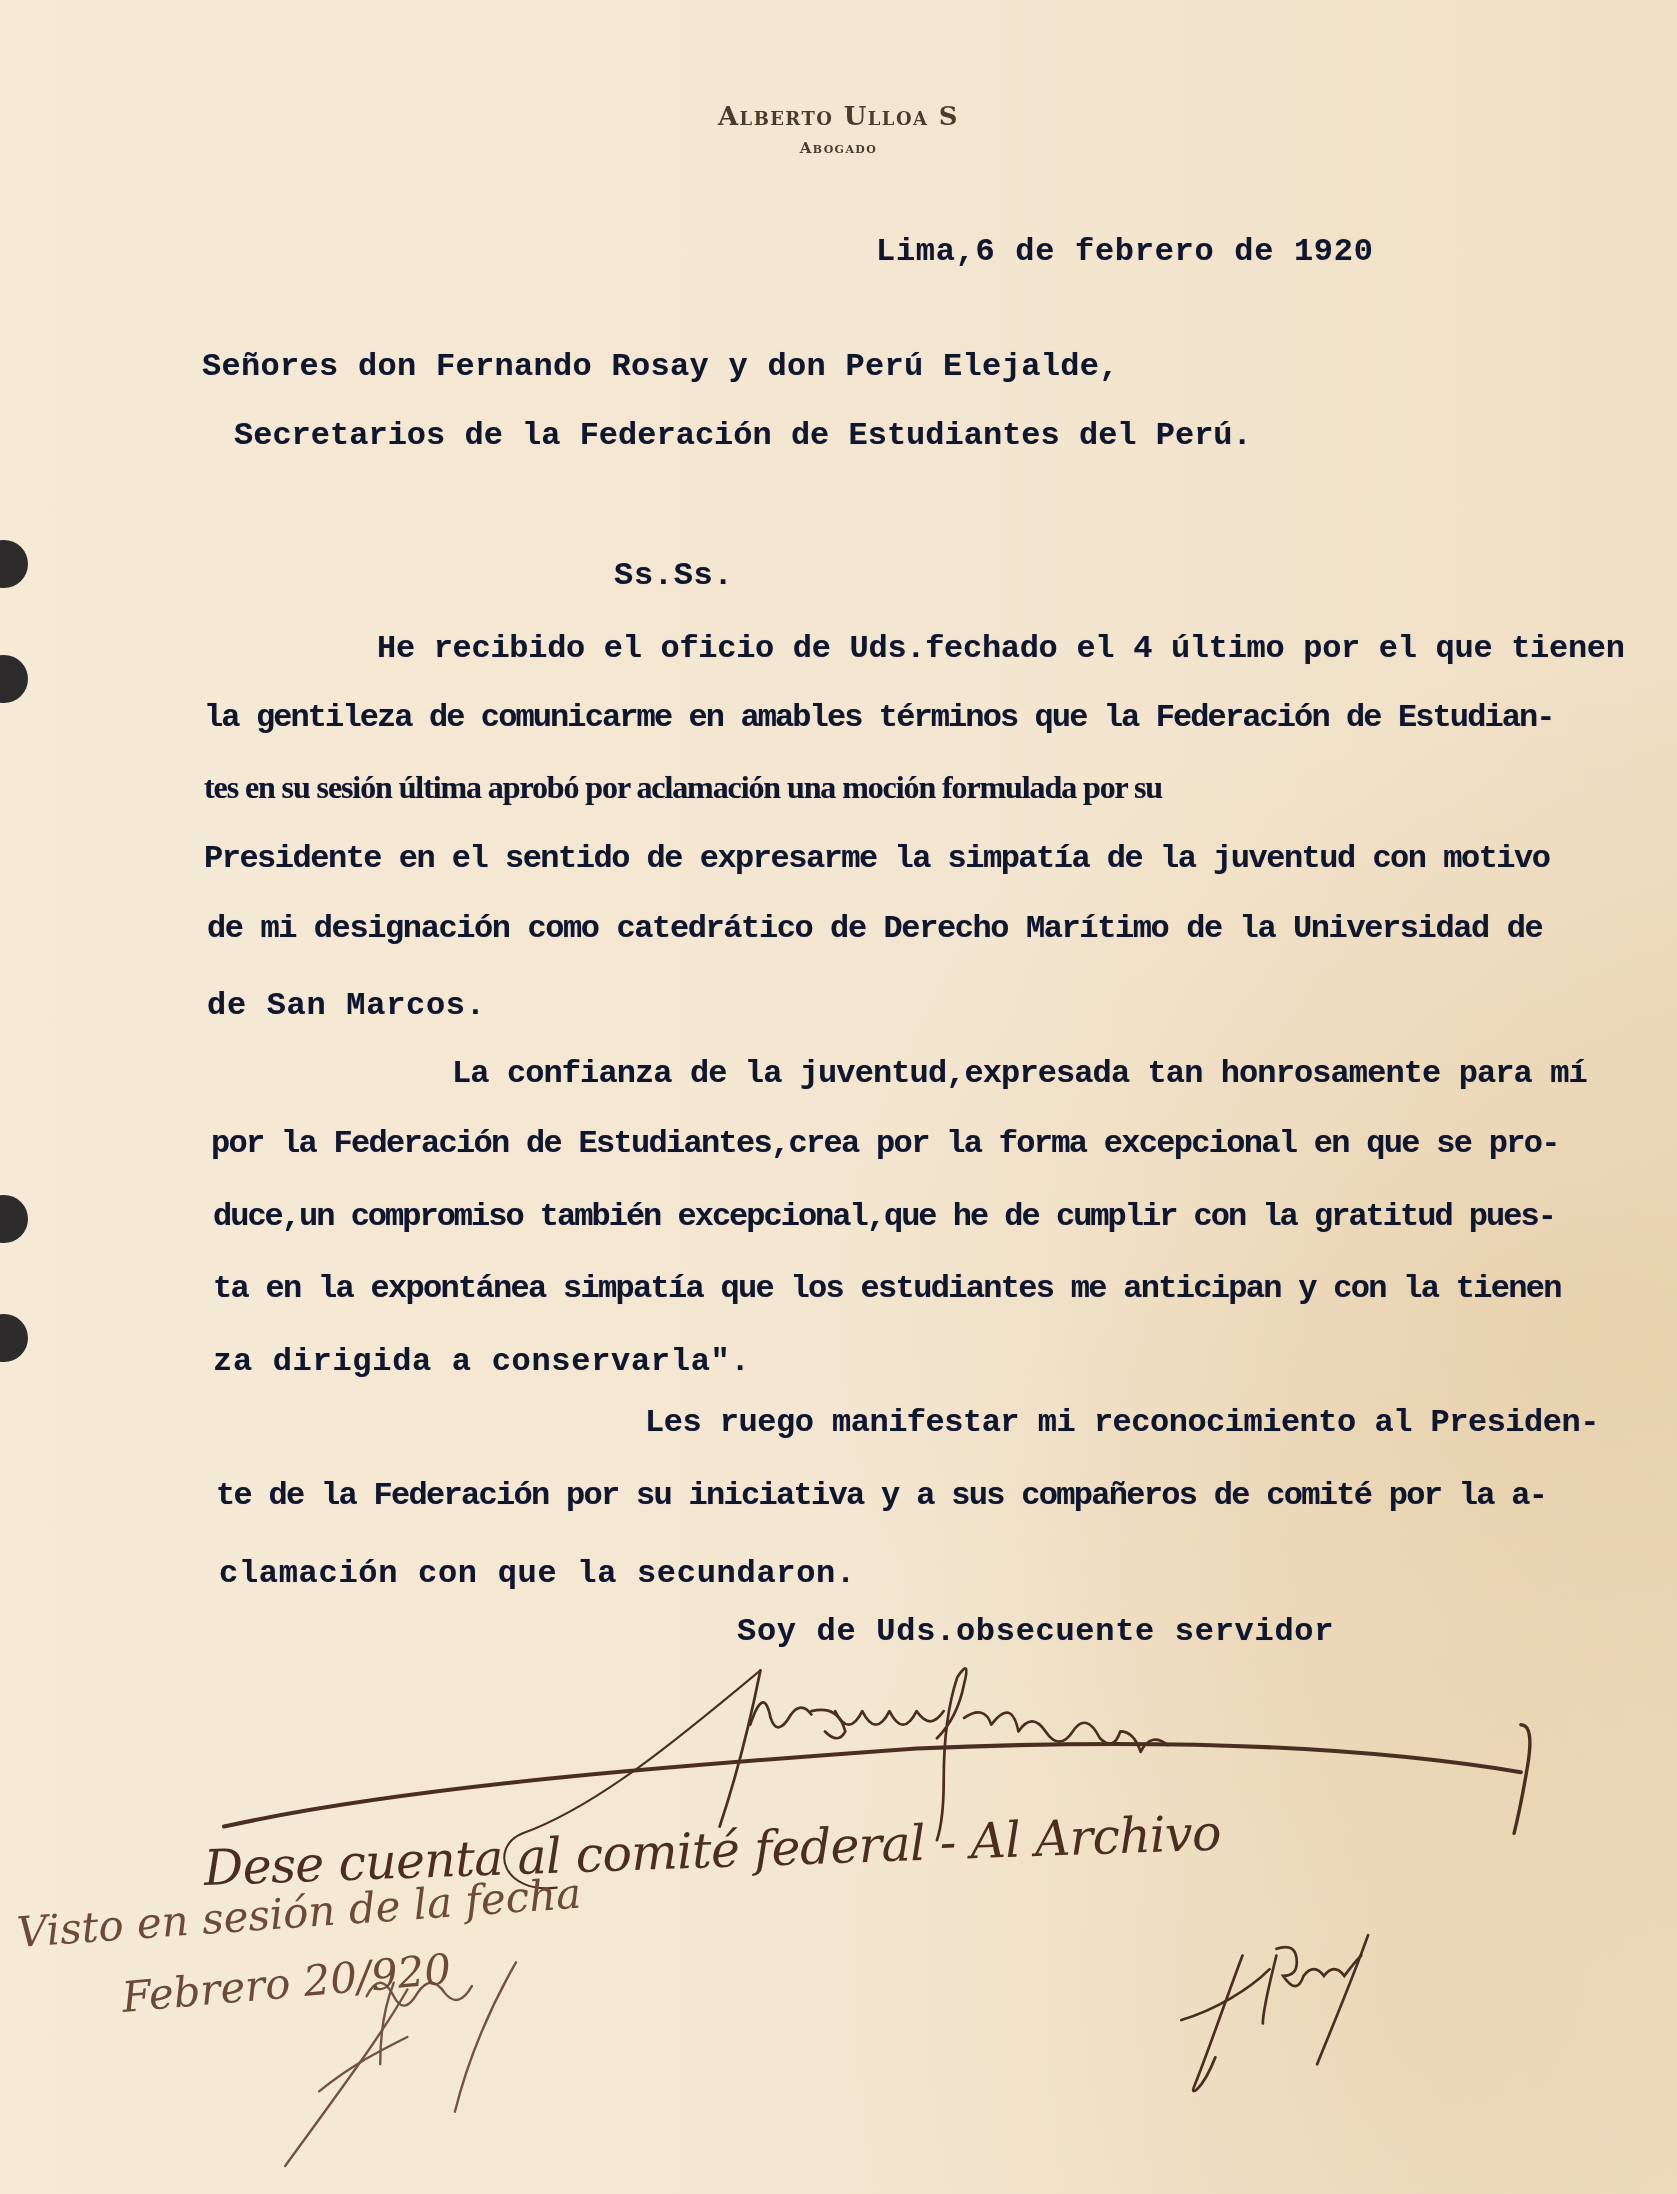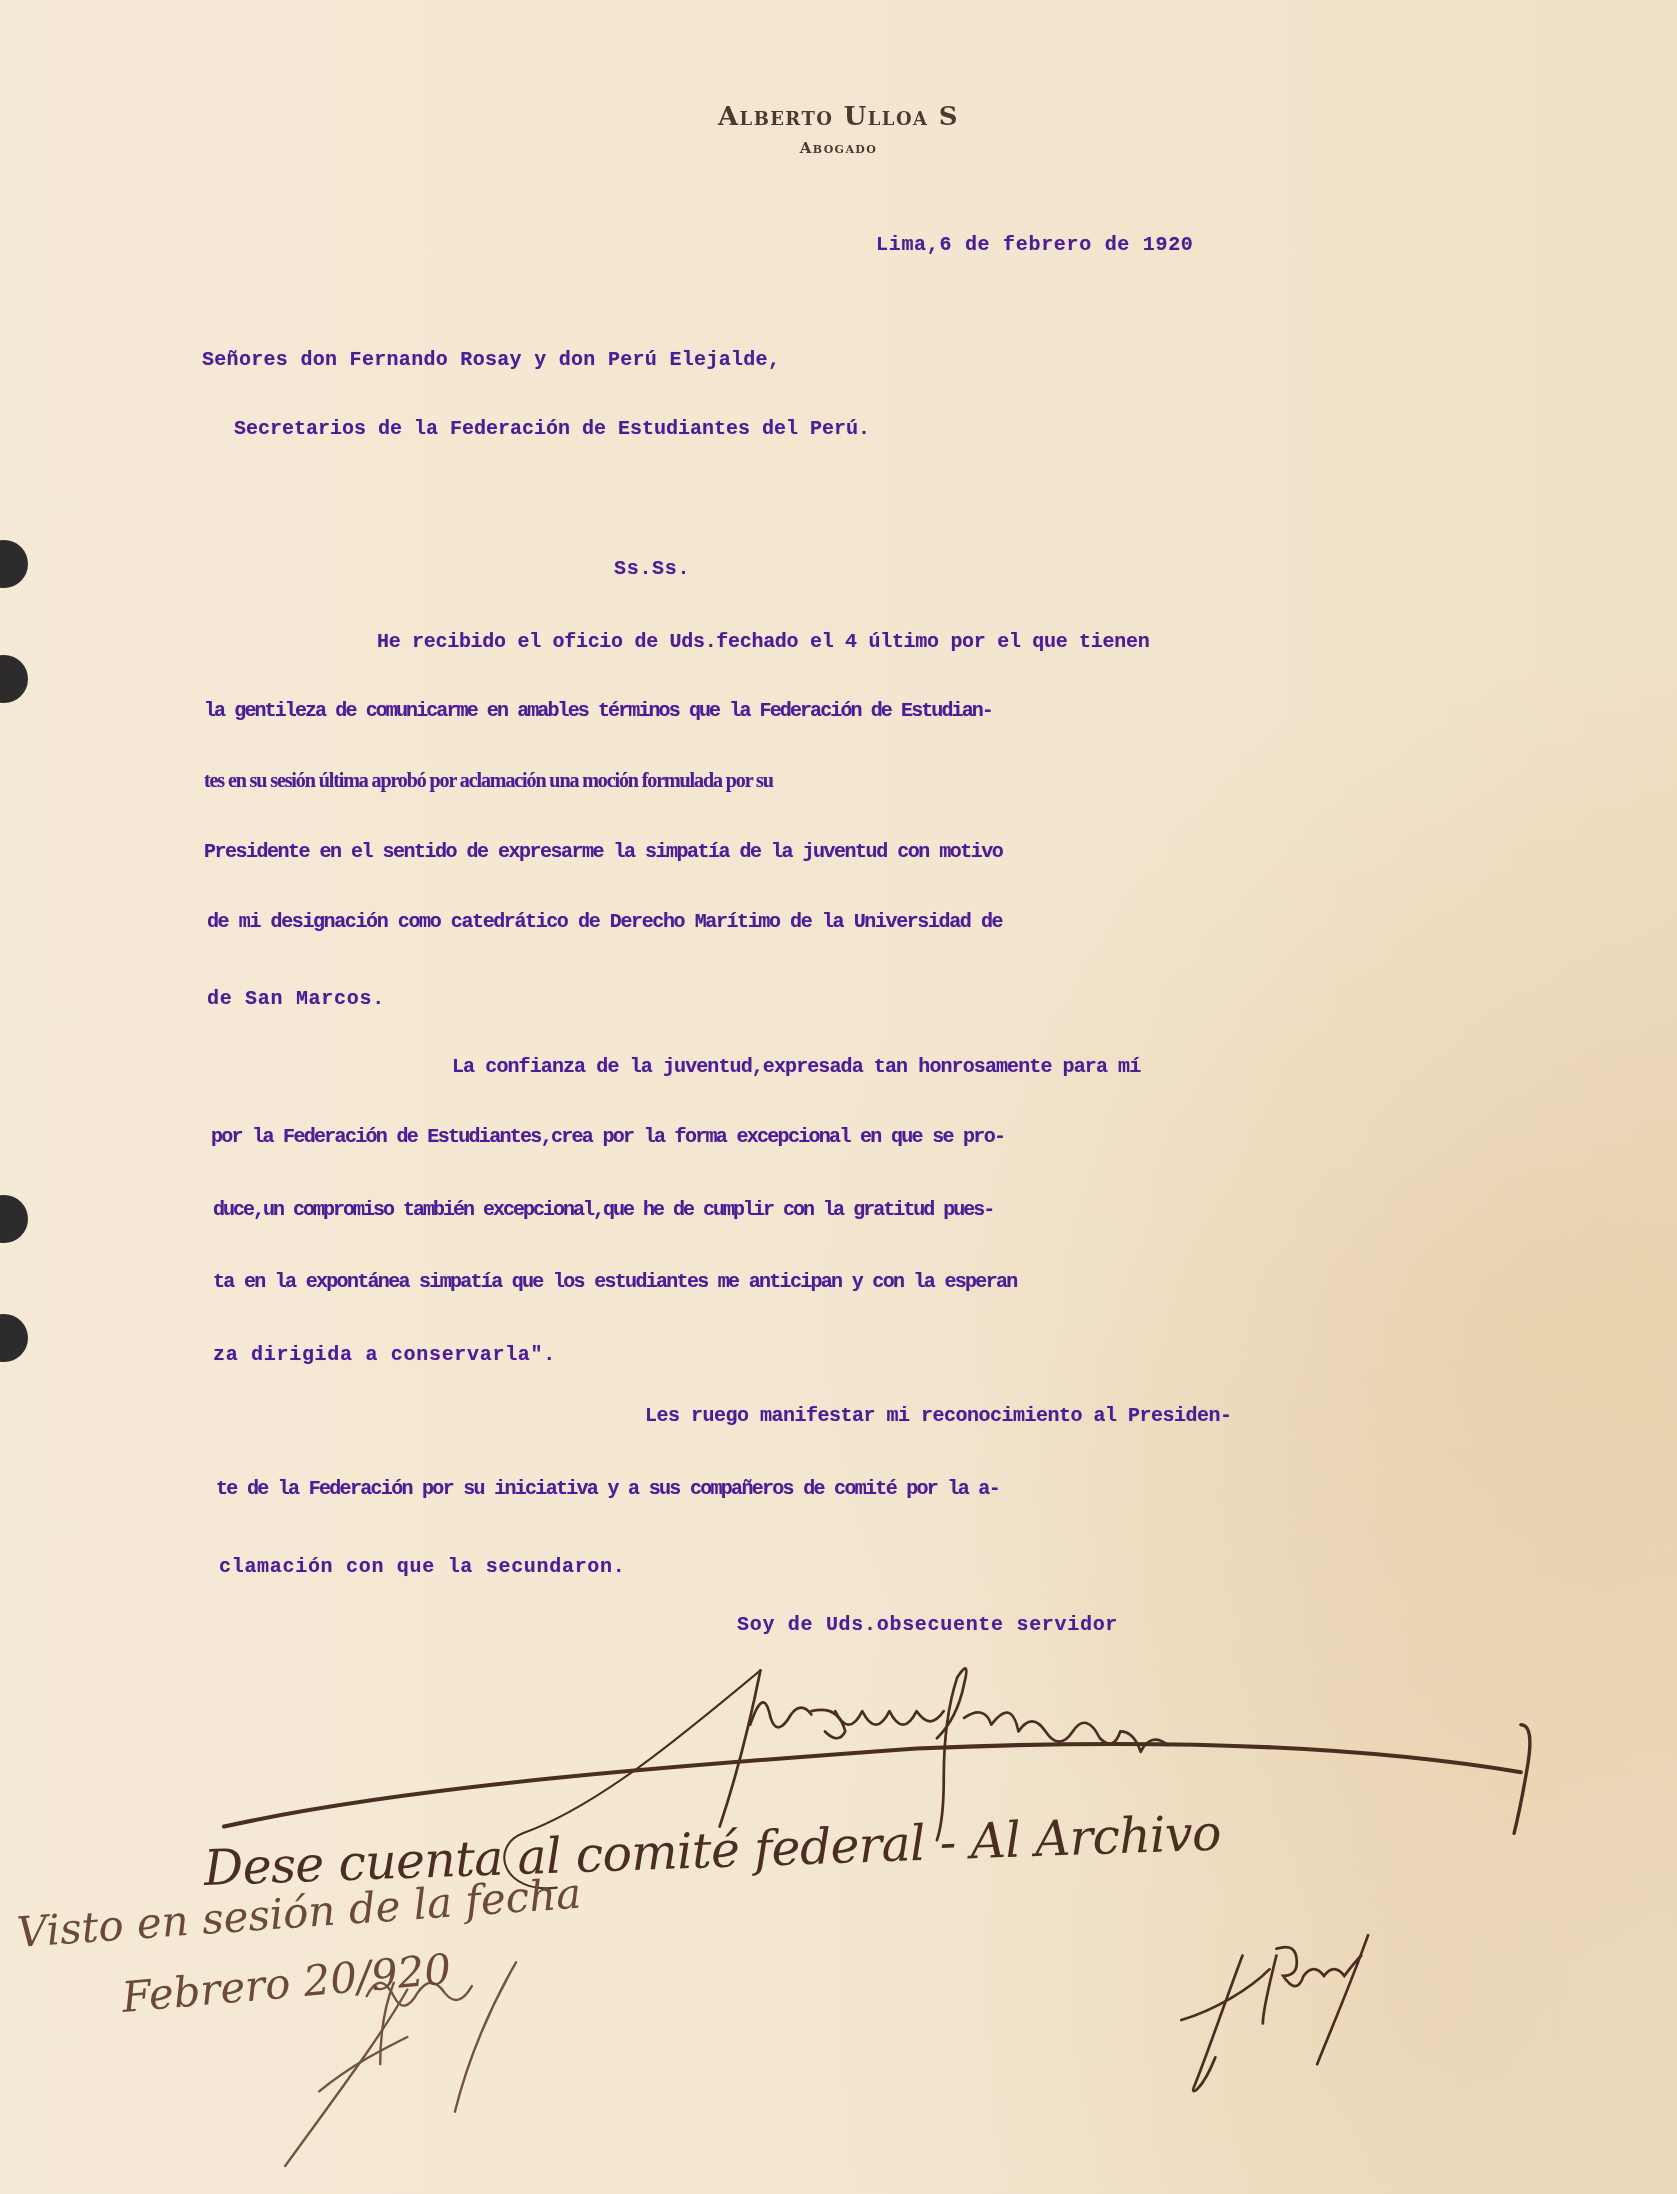--- a/index.html
+++ b/index.html
@@ -12,22 +12,22 @@
       linear-gradient(90deg, #f5ead6 0%, #f3e6d0 60%, #efdfc4 100%);
   }
   .letterhead {
     position: absolute; left: 0; width: 1677px; text-align: center;
     font-family: "DejaVu Serif", serif; color: #4a3b30; font-variant: small-caps;
     letter-spacing: 1.4px; font-weight: bold;
   }
   .lh-name { top: 101px; font-size: 26px; }
   .lh-title { top: 139px; font-size: 15px; }
   .typed {
-    position: absolute; font-family: "Liberation Mono", monospace; color: #4c1d95;
-    font-size: 20px; white-space: pre; letter-spacing: 0.7px; font-weight: bold;
+    position: absolute; font-family: "Liberation Mono", monospace; color: #0f172a;
+    font-size: 32px; white-space: pre; letter-spacing: 0.7px; font-weight: bold;
     text-shadow: 0 0 0.7px rgba(122,85,176,0.6);
   }
   .hand {
     position: absolute; font-family: "DejaVu Serif", serif; font-style: italic;
     color: #4a2e22; white-space: pre;
   }
   .punch {
     position: absolute; left: -20.4px; width: 48px; height: 48px; border-radius: 50%;
     background: #2d2b2c;
   }
@@ -54,21 +54,21 @@
 <div class="typed" style="left:377px; top:630px; letter-spacing:-0.3px;">He recibido el oficio de Uds.fechado el 4 último por el que tienen</div>
 <div class="typed" style="left:204px; top:699px; letter-spacing:-1.9px;">la gentileza de comunicarme en amables términos que la Federación de Estudian-</div>
 <div class="typed" style="left:204px; top:769px; letter-spacing:-1.1px;font-family:Liberation Serif, serif;">tes en su sesión última aprobó por aclamación una moción formulada por su</div>
 <div class="typed" style="left:204px; top:840px; letter-spacing:-1.5px;">Presidente en el sentido de expresarme la simpatía de la juventud con motivo</div>
 <div class="typed" style="left:207px; top:910px; letter-spacing:-1.4px;">de mi designación como catedrático de Derecho Marítimo de la Universidad de</div>
 <div class="typed" style="left:207px; top:987px;">de San Marcos.</div>
 
 <div class="typed" style="left:452px; top:1055px; letter-spacing:-0.9px;">La confianza de la juventud,expresada tan honrosamente para mí</div>
 <div class="typed" style="left:211px; top:1125px; letter-spacing:-1.7px;">por la Federación de Estudiantes,crea por la forma excepcional en que se pro-</div>
 <div class="typed" style="left:213px; top:1198px; letter-spacing:-2px;">duce,un compromiso también excepcional,que he de cumplir con la gratitud pues-</div>
-<div class="typed" style="left:213px; top:1270px; letter-spacing:-1.7px;">ta en la expontánea simpatía que los estudiantes me anticipan y con la esperan</div>
+<div class="typed" style="left:213px; top:1270px; letter-spacing:-1.7px;">ta en la expontánea simpatía que los estudiantes me anticipan y con la tienen</div>
 <div class="typed" style="left:213px; top:1343px;">za dirigida a conservarla".</div>
 
 <div class="typed" style="left:645px; top:1404px; letter-spacing:-0.5px;">Les ruego manifestar mi reconocimiento al Presiden-</div>
 <div class="typed" style="left:216px; top:1477px; letter-spacing:-1.7px;">te de la Federación por su iniciativa y a sus compañeros de comité por la a-</div>
 <div class="typed" style="left:219px; top:1555px;">clamación con que la secundaron.</div>
 
 <div class="typed" style="left:737px; top:1613px;">Soy de Uds.obsecuente servidor</div>
 
 <svg class="ink" width="1677" height="2194" viewBox="0 0 2470 3231">
 

